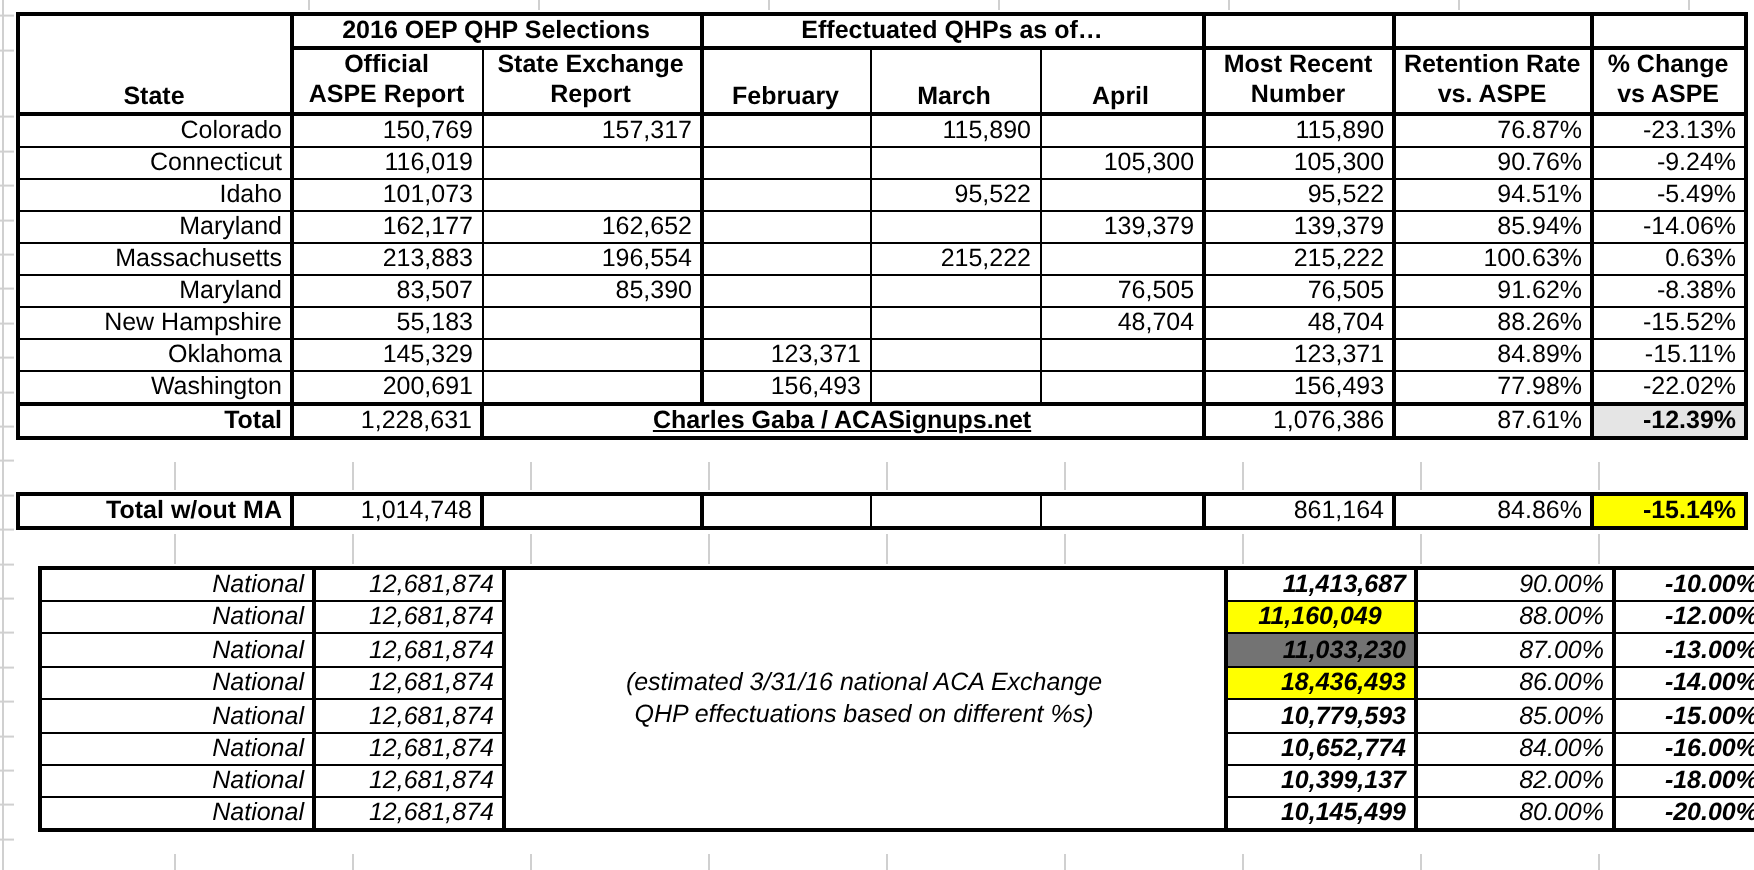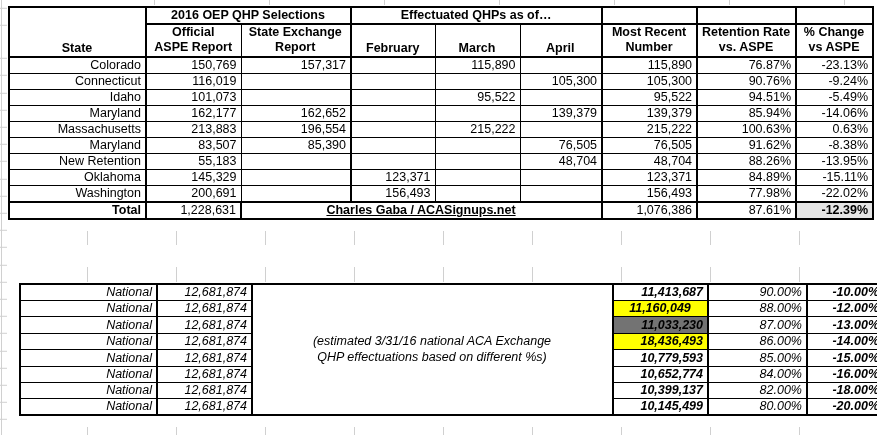--- a/index.html
+++ b/index.html
@@ -153,29 +153,29 @@
         <td class="num">83,507</td>
         <td class="num br2">85,390</td>
         <td class="num"></td>
         <td class="num"></td>
         <td class="num br2">76,505</td>
         <td class="num br2">76,505</td>
         <td class="num br2">91.62%</td>
         <td class="num br2">-8.38%</td>
       </tr>
       <tr class="r-d">
-        <td class="num bl2 br2">New Retention</td>
+        <td class="num bl2 br2">New Hampshire</td>
         <td class="num">55,183</td>
         <td class="num br2"></td>
         <td class="num"></td>
         <td class="num"></td>
         <td class="num br2">48,704</td>
         <td class="num br2">48,704</td>
         <td class="num br2">88.26%</td>
-        <td class="num br2">-13.95%</td>
+        <td class="num br2">-15.52%</td>
       </tr>
       <tr class="r-d">
         <td class="num bl2 br2">Oklahoma</td>
         <td class="num">145,329</td>
         <td class="num br2"></td>
         <td class="num">123,371</td>
         <td class="num"></td>
         <td class="num br2"></td>
         <td class="num br2">123,371</td>
         <td class="num br2">84.89%</td>
@@ -197,20 +197,46 @@
         <td class="num bold bl2 br2 bt2 bb2">Total</td>
         <td class="num br2 bt2 bb2">1,228,631</td>
         <td colspan="4" class="credit bold br2 bt2 bb2">Charles Gaba / ACASignups.net</td>
         <td class="num br2 bt2 bb2">1,076,386</td>
         <td class="num br2 bt2 bb2">87.61%</td>
         <td class="num bold br2 bt2 bb2" style="background-color: #e5e5e5;">-12.39%</td>
       </tr>
     </tbody>
   </table>
 
+  <table class="sheet t2" style="left:8px;top:246px;">
+    <colgroup>
+      <col style="width:137px">
+        <col style="width:95px">
+        <col style="width:110px">
+      <col style="width:84px">
+        <col style="width:85px">
+        <col style="width:82px">
+      <col style="width:95px">
+        <col style="width:99px">
+        <col style="width:77px">
+    </colgroup>
+    <tbody>
+      <tr>
+        <td class="num bold bl2 br2 bt2 bb2">Total w/out MA</td>
+        <td class="num br2 bt2 bb2">1,014,748</td>
+        <td class="br2 bt2 bb2"></td>
+        <td class="bt2 bb2"></td>
+        <td class="bt2 bb2"></td>
+        <td class="br2 bt2 bb2"></td>
+        <td class="num br2 bt2 bb2">861,164</td>
+        <td class="num br2 bt2 bb2">84.86%</td>
+        <td class="num bold br2 bt2 bb2" style="background-color: rgb(255, 255, 0);">-15.14%</td>
+      </tr>
+    </tbody>
+  </table>
 
   <table class="sheet t3" style="left:19px;top:283px;font-style:italic;">
     <colgroup>
       <col style="width:137px">
         <col style="width:95px">
         <col style="width:110px">
       <col style="width:84px">
         <col style="width:85px">
         <col style="width:82px">
       <col style="width:95px">

